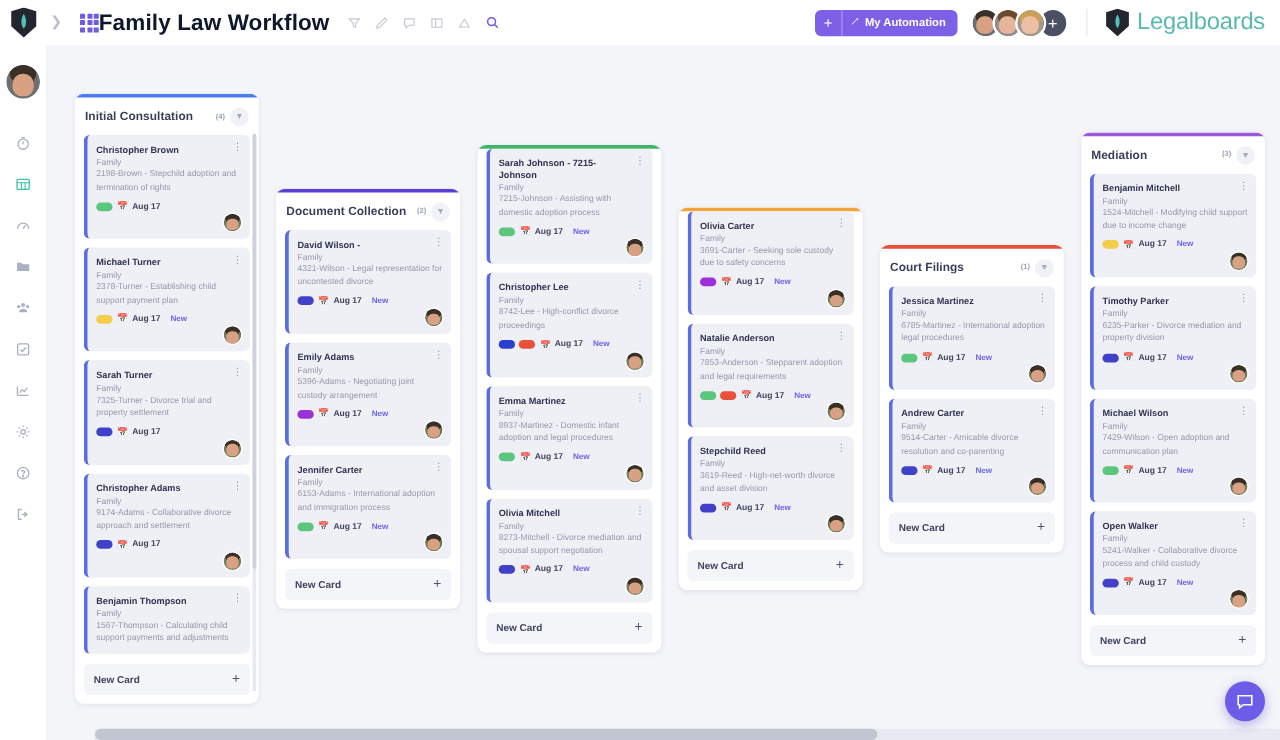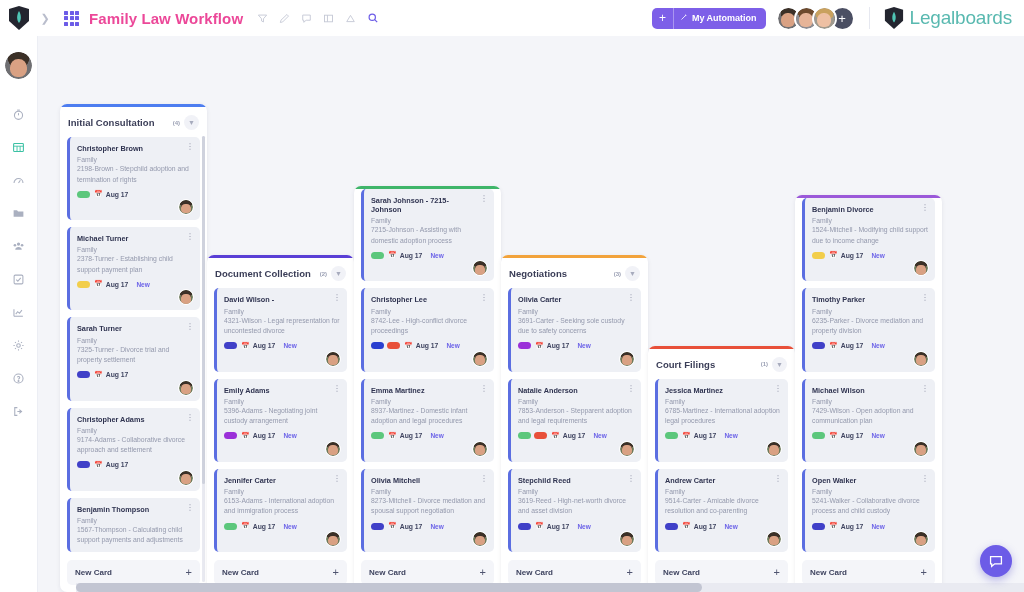--- a/index.html
+++ b/index.html
@@ -19,21 +19,21 @@
   .brandmark { width: 38px; display: flex; align-items: center; justify-content: center; }
   .logo-cube { width: 22px; height: 24px; position: relative; }
   .collapse-chevron {
     width: 14px; color: #b9bdcc; font-size: 11px; line-height: 1;
     display: flex; align-items: center; justify-content: center; cursor: pointer;
   }
   .grid-icon { margin-left: 12px; display: grid; grid-template-columns: repeat(3, 4px);
     grid-template-rows: repeat(3, 4px); gap: 1.5px; }
   .grid-icon i { background: #6c5ce7; display: block; border-radius: .5px; }
   .board-title {
-    margin-left: 10px; font-size: 15px; font-weight: 700; color: #ec4899; letter-spacing: .1px;
+    font-size: 18px; font-weight: 700; color: #0f172a; letter-spacing: .1px;
   }
   .tool-icons { display: flex; align-items: center; gap: 11px; margin-left: 14px; color: #c3c7d4; }
   .tool-icons span { display: inline-flex; cursor: pointer; }
   .topbar-right { margin-left: auto; display: flex; align-items: center; padding-right: 12px; gap: 10px; }
   .automation-btn {
     display: flex; align-items: center; background: #7d5fe8; border-radius: 5px;
     height: 21px; color: #fff; font-size: 9px; font-weight: 700; cursor: pointer;
     overflow: hidden;
   }
   .automation-btn .plus-part {
@@ -74,22 +74,22 @@
   }
   .side-ico {
     width: 26px; height: 30px; display: flex; align-items: center; justify-content: center;
     color: #aab0c0; cursor: pointer; margin-bottom: 3px;
   }
   .side-ico.active { color: #3bc1a4; }
 
   
   .board-area { flex: 1; position: relative; overflow: hidden; background: #f4f5f9; }
   .board {
-    display: flex; padding: 10px 0 0 22px; height: 100%;
-    align-items: flex-end;
+    display: flex; gap: 14px; padding: 10px 0 0 22px; height: 100%;
+    align-items: center;
   }
   .column {
     width: 147px; flex: 0 0 147px; background: #ffffff; border-radius: 7px;
     box-shadow: 0 1px 4px rgba(40,45,80,.09);
     display: flex; flex-direction: column; max-height: 520px;
     position: relative; overflow: hidden;
   }
   .col-topbar { height: 3px; width: 100%; border-radius: 7px 7px 0 0; }
   .col-head {
     display: flex; align-items: center; padding: 8px 8px 7px 8px; gap: 4px;
@@ -633,25 +633,20 @@
                 </div>
               </div>
               <div class="new-card-row">
                 <span class="new-card-lbl">New Card</span>
                 <span class="new-card-plus">+</span>
               </div>
             </div>
           </div>
           <div class="column">
             <div class="col-topbar" style="background: rgb(242, 163, 60);"></div>
-            <div class="col-head">
-              <div class="col-title">Negotiations</div>
-              <div class="col-count">(3)</div>
-              <div class="col-caret">▼</div>
-            </div>
             <div class="col-scroll">
               <div class="card has-avatar">
                 <div class="card-top">
                   <div class="card-title">Olivia Carter</div>
                   <div class="card-kebab">⋮</div>
                 </div>
                 <div class="card-sub">Family</div>
                 <div class="card-desc">3691-Carter - Seeking sole custody due to safety concerns</div>
                 <div class="card-meta">
                   <span class="tag" style="background:#9b30d9"></span>
@@ -767,24 +762,29 @@
                 </div>
               </div>
               <div class="new-card-row">
                 <span class="new-card-lbl">New Card</span>
                 <span class="new-card-plus">+</span>
               </div>
             </div>
           </div>
           <div class="column">
             <div class="col-topbar" style="background: rgb(155, 89, 217);"></div>
+            <div class="col-head">
+              <div class="col-title">Mediation</div>
+              <div class="col-count">(3)</div>
+              <div class="col-caret">▼</div>
+            </div>
             <div class="col-scroll">
               <div class="card has-avatar">
                 <div class="card-top">
-                  <div class="card-title">Benjamin Divorce</div>
+                  <div class="card-title">Benjamin Mitchell</div>
                   <div class="card-kebab">⋮</div>
                 </div>
                 <div class="card-sub">Family</div>
                 <div class="card-desc">1524-Mitchell - Modifying child support due to income change</div>
                 <div class="card-meta">
                   <span class="tag" style="background:#f2ce4b"></span>
                   <span class="cal-ico">📅</span>
                   <span class="date-txt">Aug 17</span>
                   <span class="new-badge">New</span>
                 </div>

